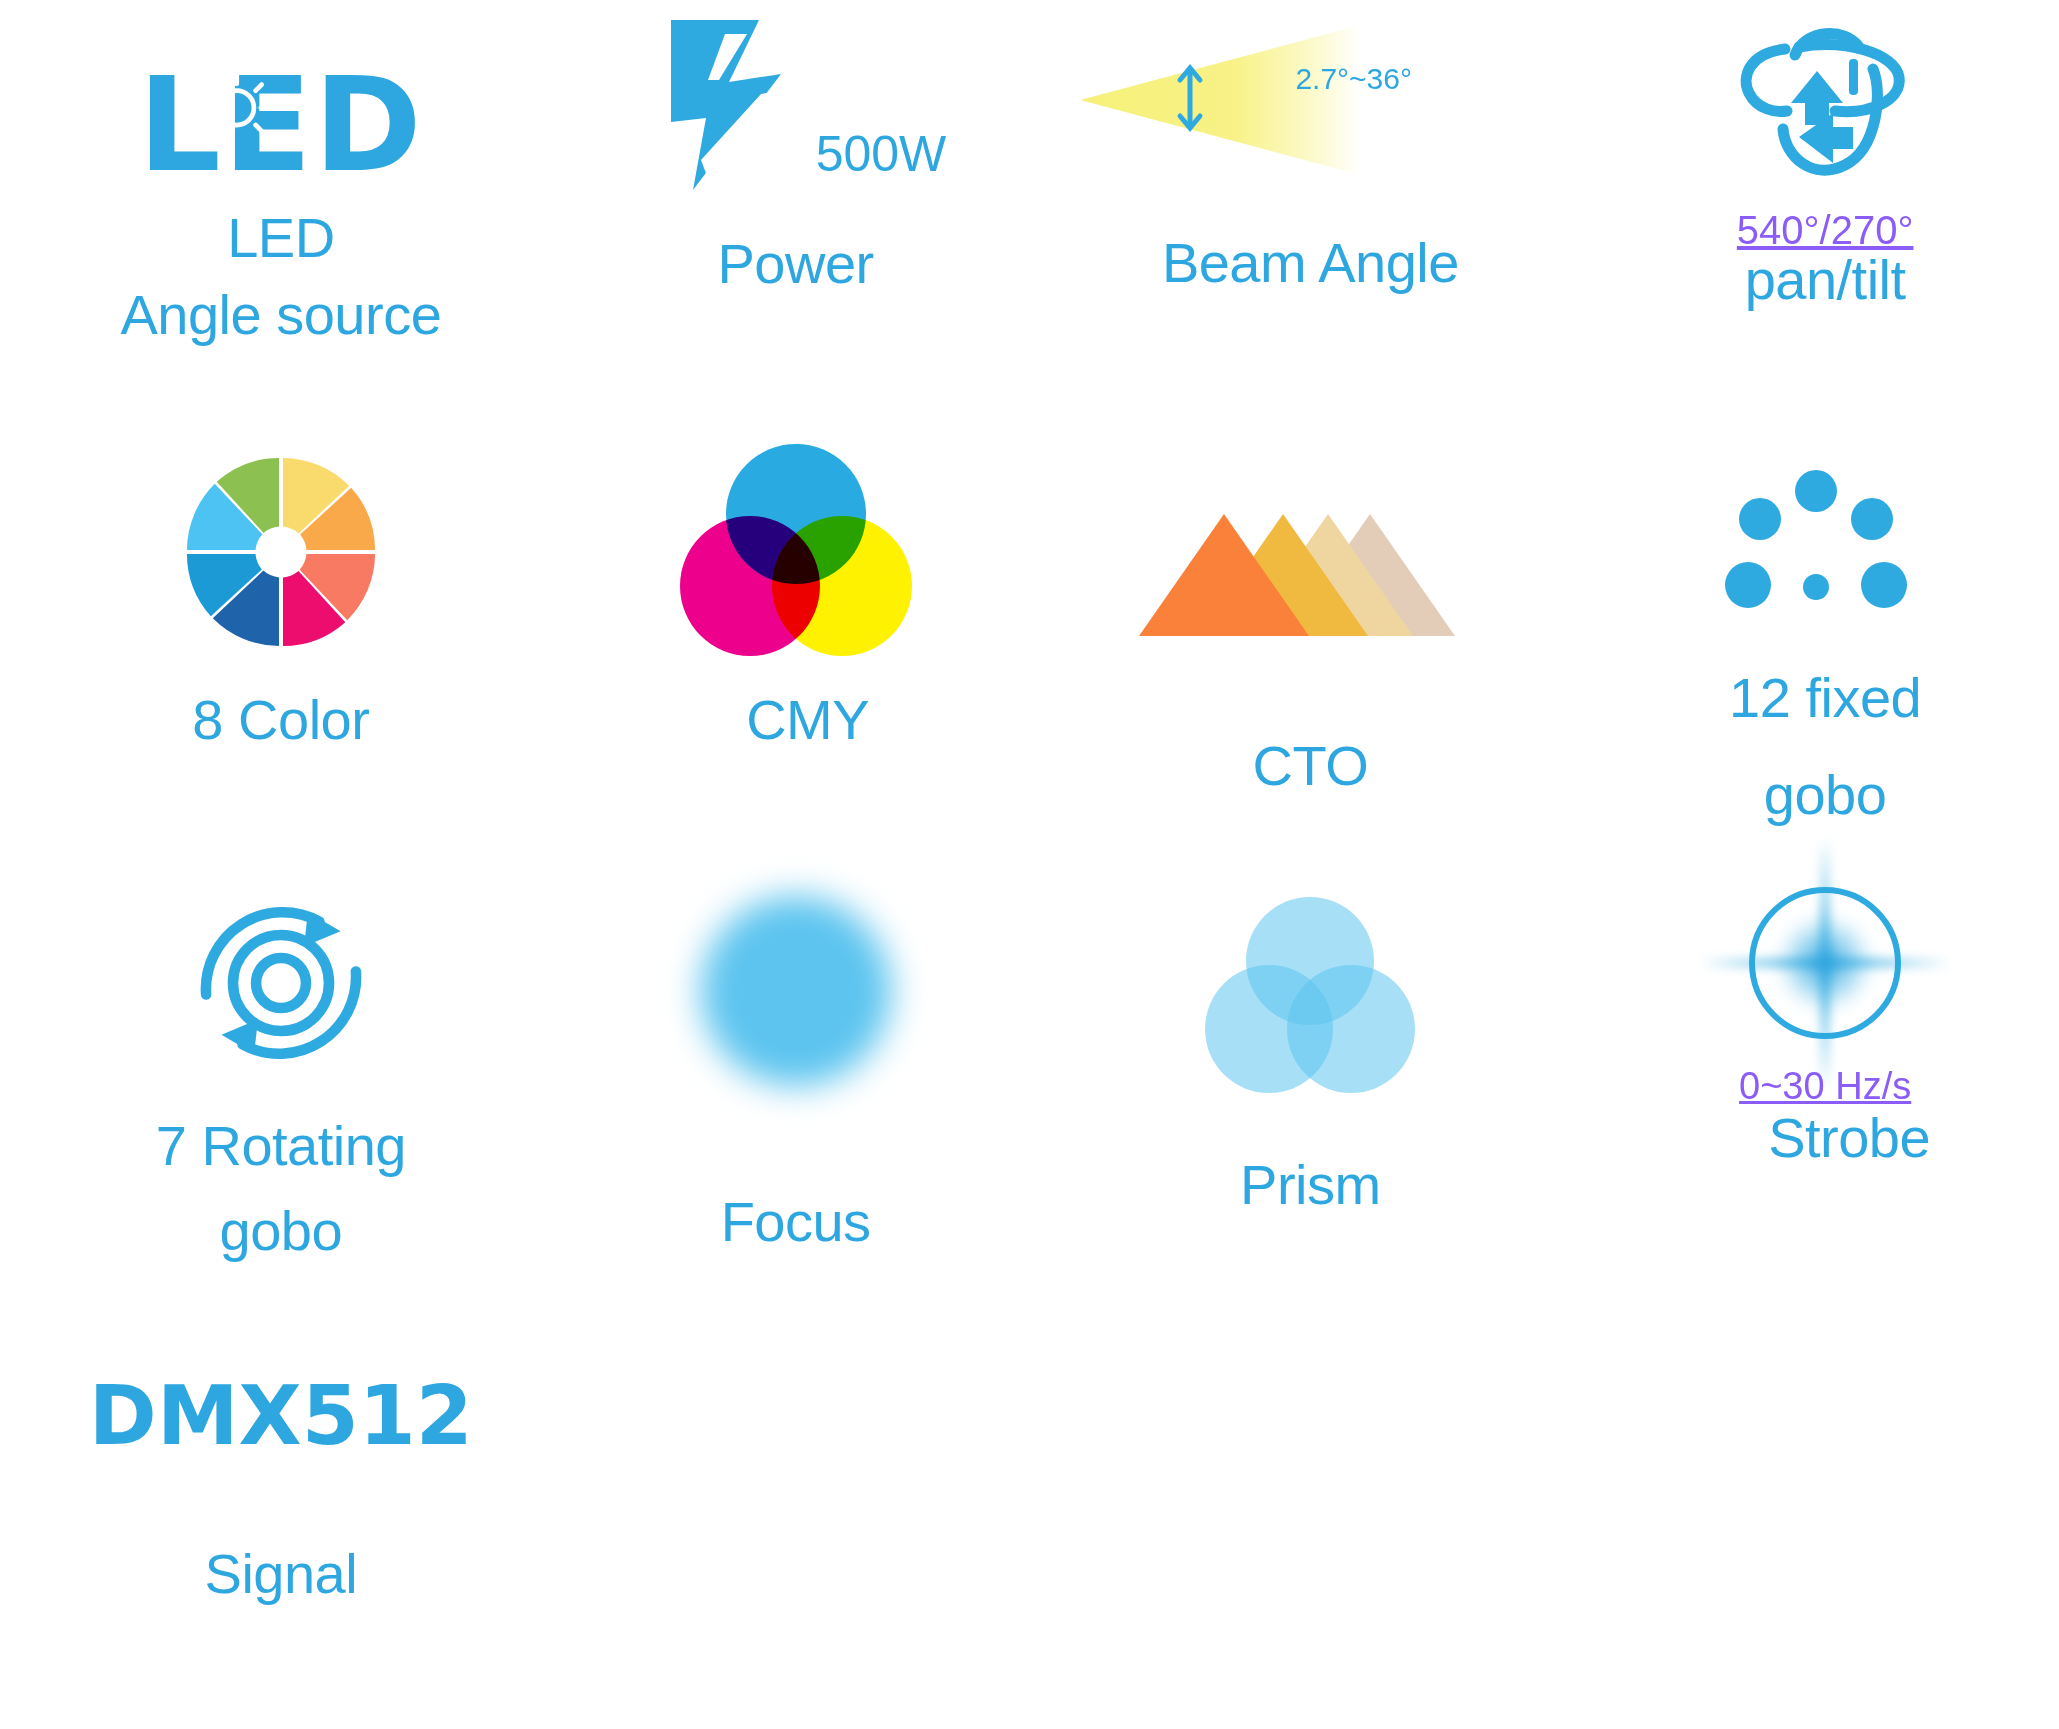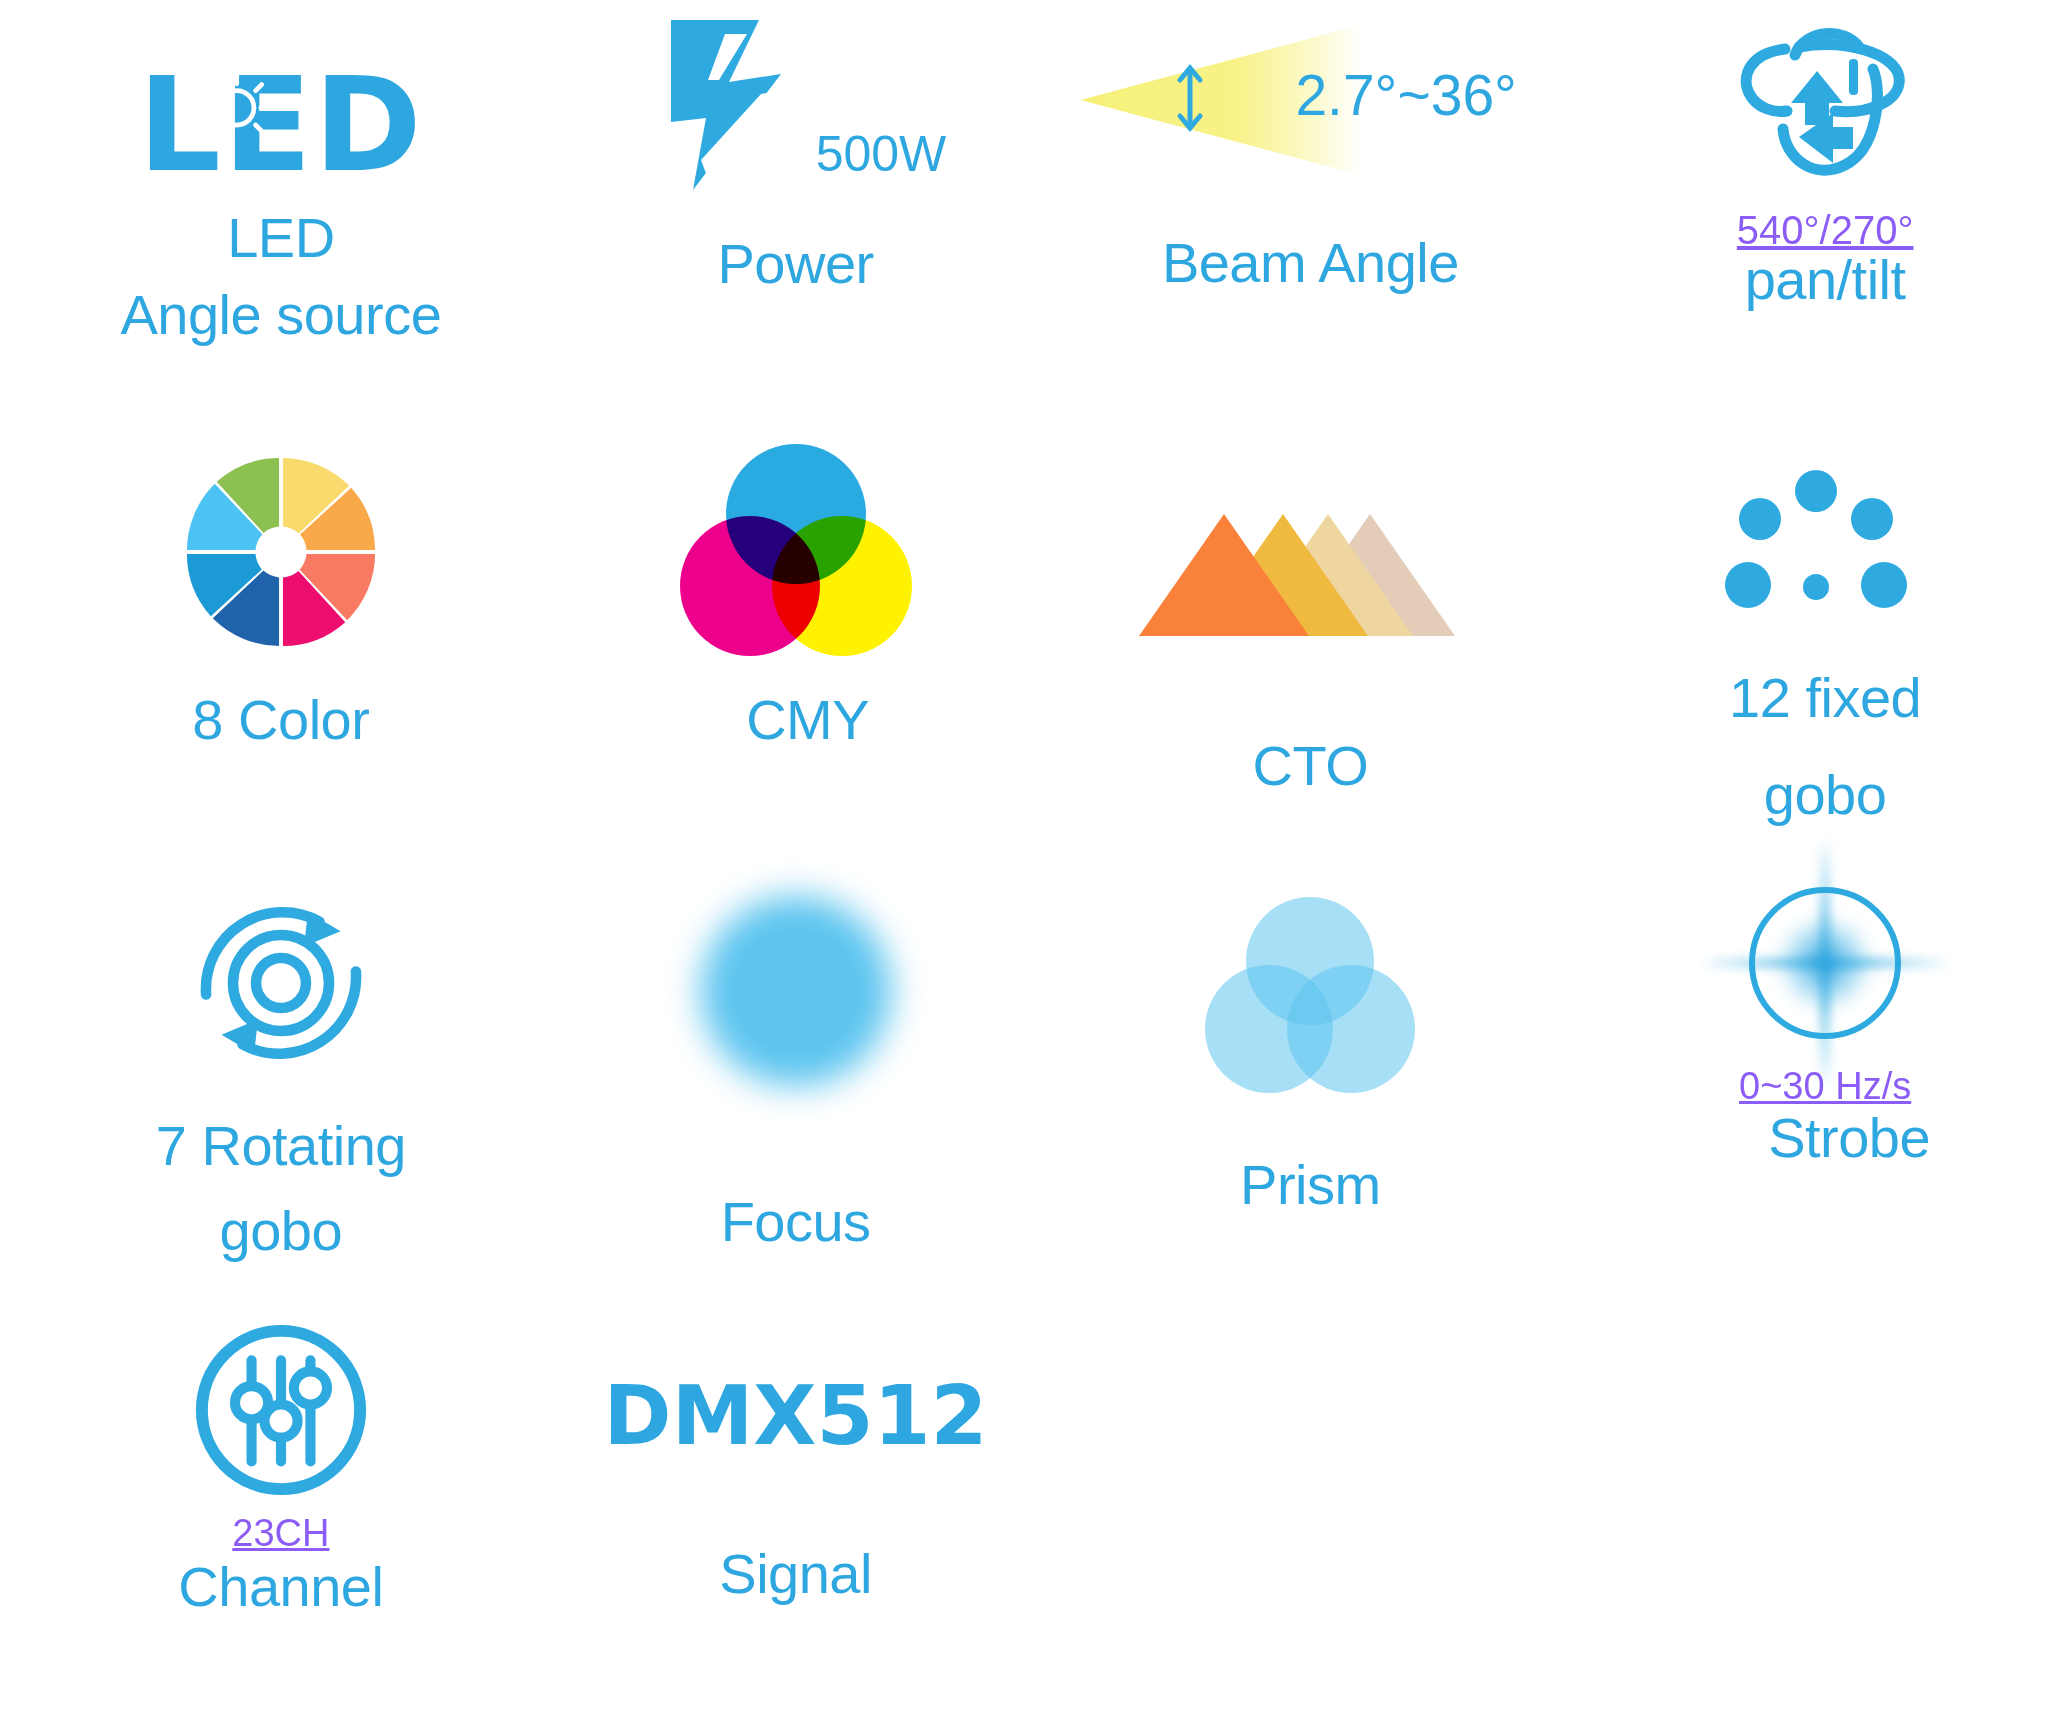--- a/index.html
+++ b/index.html
@@ -63,21 +63,21 @@
 
   
   .beam-wrap { height: 205px; position: relative; width: 460px; }
   .beam-cone {
     position: absolute; left: 0px; top: 25px;
     width: 280px; height: 150px;
     background: linear-gradient(to right, #f6f07a 0%, #f8f287 55%, rgba(250,246,170,0.55) 85%, rgba(255,255,255,0) 100%);
     clip-path: polygon(0% 50%, 100% 0%, 100% 100%);
   }
   .beam-arrow { position: absolute; left: 90px; top: 62px; }
-  .beam-val { position: absolute; left: 215px; top: 62px; font-size: 57px; color: #2ea7e0; white-space: nowrap; }
+  .beam-val { position: absolute; left: 215px; top: 62px; font-size: 30px; color: #2ea7e0; white-space: nowrap; }
   .beam-cell .label { margin-top: 28px; }
 
   
   .pt-wrap { height: 200px; padding-top: 8px;}
   .pt-cell .sublabel { margin-top: 8px; }
   .pt-cell .label { margin-top: -2px; }
 
   
   .cw-wrap { height: 230px; padding-top: 14px;}
   .color-cell .label { margin-top: 30px; }
@@ -314,39 +314,20 @@
           <div class="flare-h"></div>
           <div class="flare-v"></div>
           <div class="flare-core"></div>
         </div>
       </div>
     </div>
     <div class="sublabel">0~30 Hz/s</div>
     <div class="label">Strobe</div>
   </div>
 
-  <div class="cell channel-cell">
-    <div class="icon-area ch-wrap">
-      <svg width="184" height="184" viewBox="0 0 200 200">
-        <circle cx="100" cy="100" r="86" fill="none" stroke="#2eaae0" stroke-width="13"></circle>
-        <g stroke="#2eaae0" stroke-width="11" stroke-linecap="round">
-          <line x1="68" y1="46" x2="68" y2="156"></line>
-          <line x1="100" y1="46" x2="100" y2="156"></line>
-          <line x1="132" y1="46" x2="132" y2="156"></line>
-        </g>
-        <g fill="#ffffff" stroke="#2eaae0" stroke-width="11">
-          <circle cx="68" cy="92" r="18"></circle>
-          <circle cx="100" cy="112" r="18"></circle>
-          <circle cx="132" cy="76" r="18"></circle>
-        </g>
-      </svg>
-    </div>
-    <div class="sublabel">23CH</div>
-    <div class="label">Channel</div>
-  </div>
 
   <div class="cell signal-cell">
     <div class="icon-area sig-wrap">
       <div class="dmx">DMX512</div>
     </div>
     <div class="label">Signal</div>
   </div>
 
   <div class="cell empty"></div>
   <div class="cell empty"></div>

